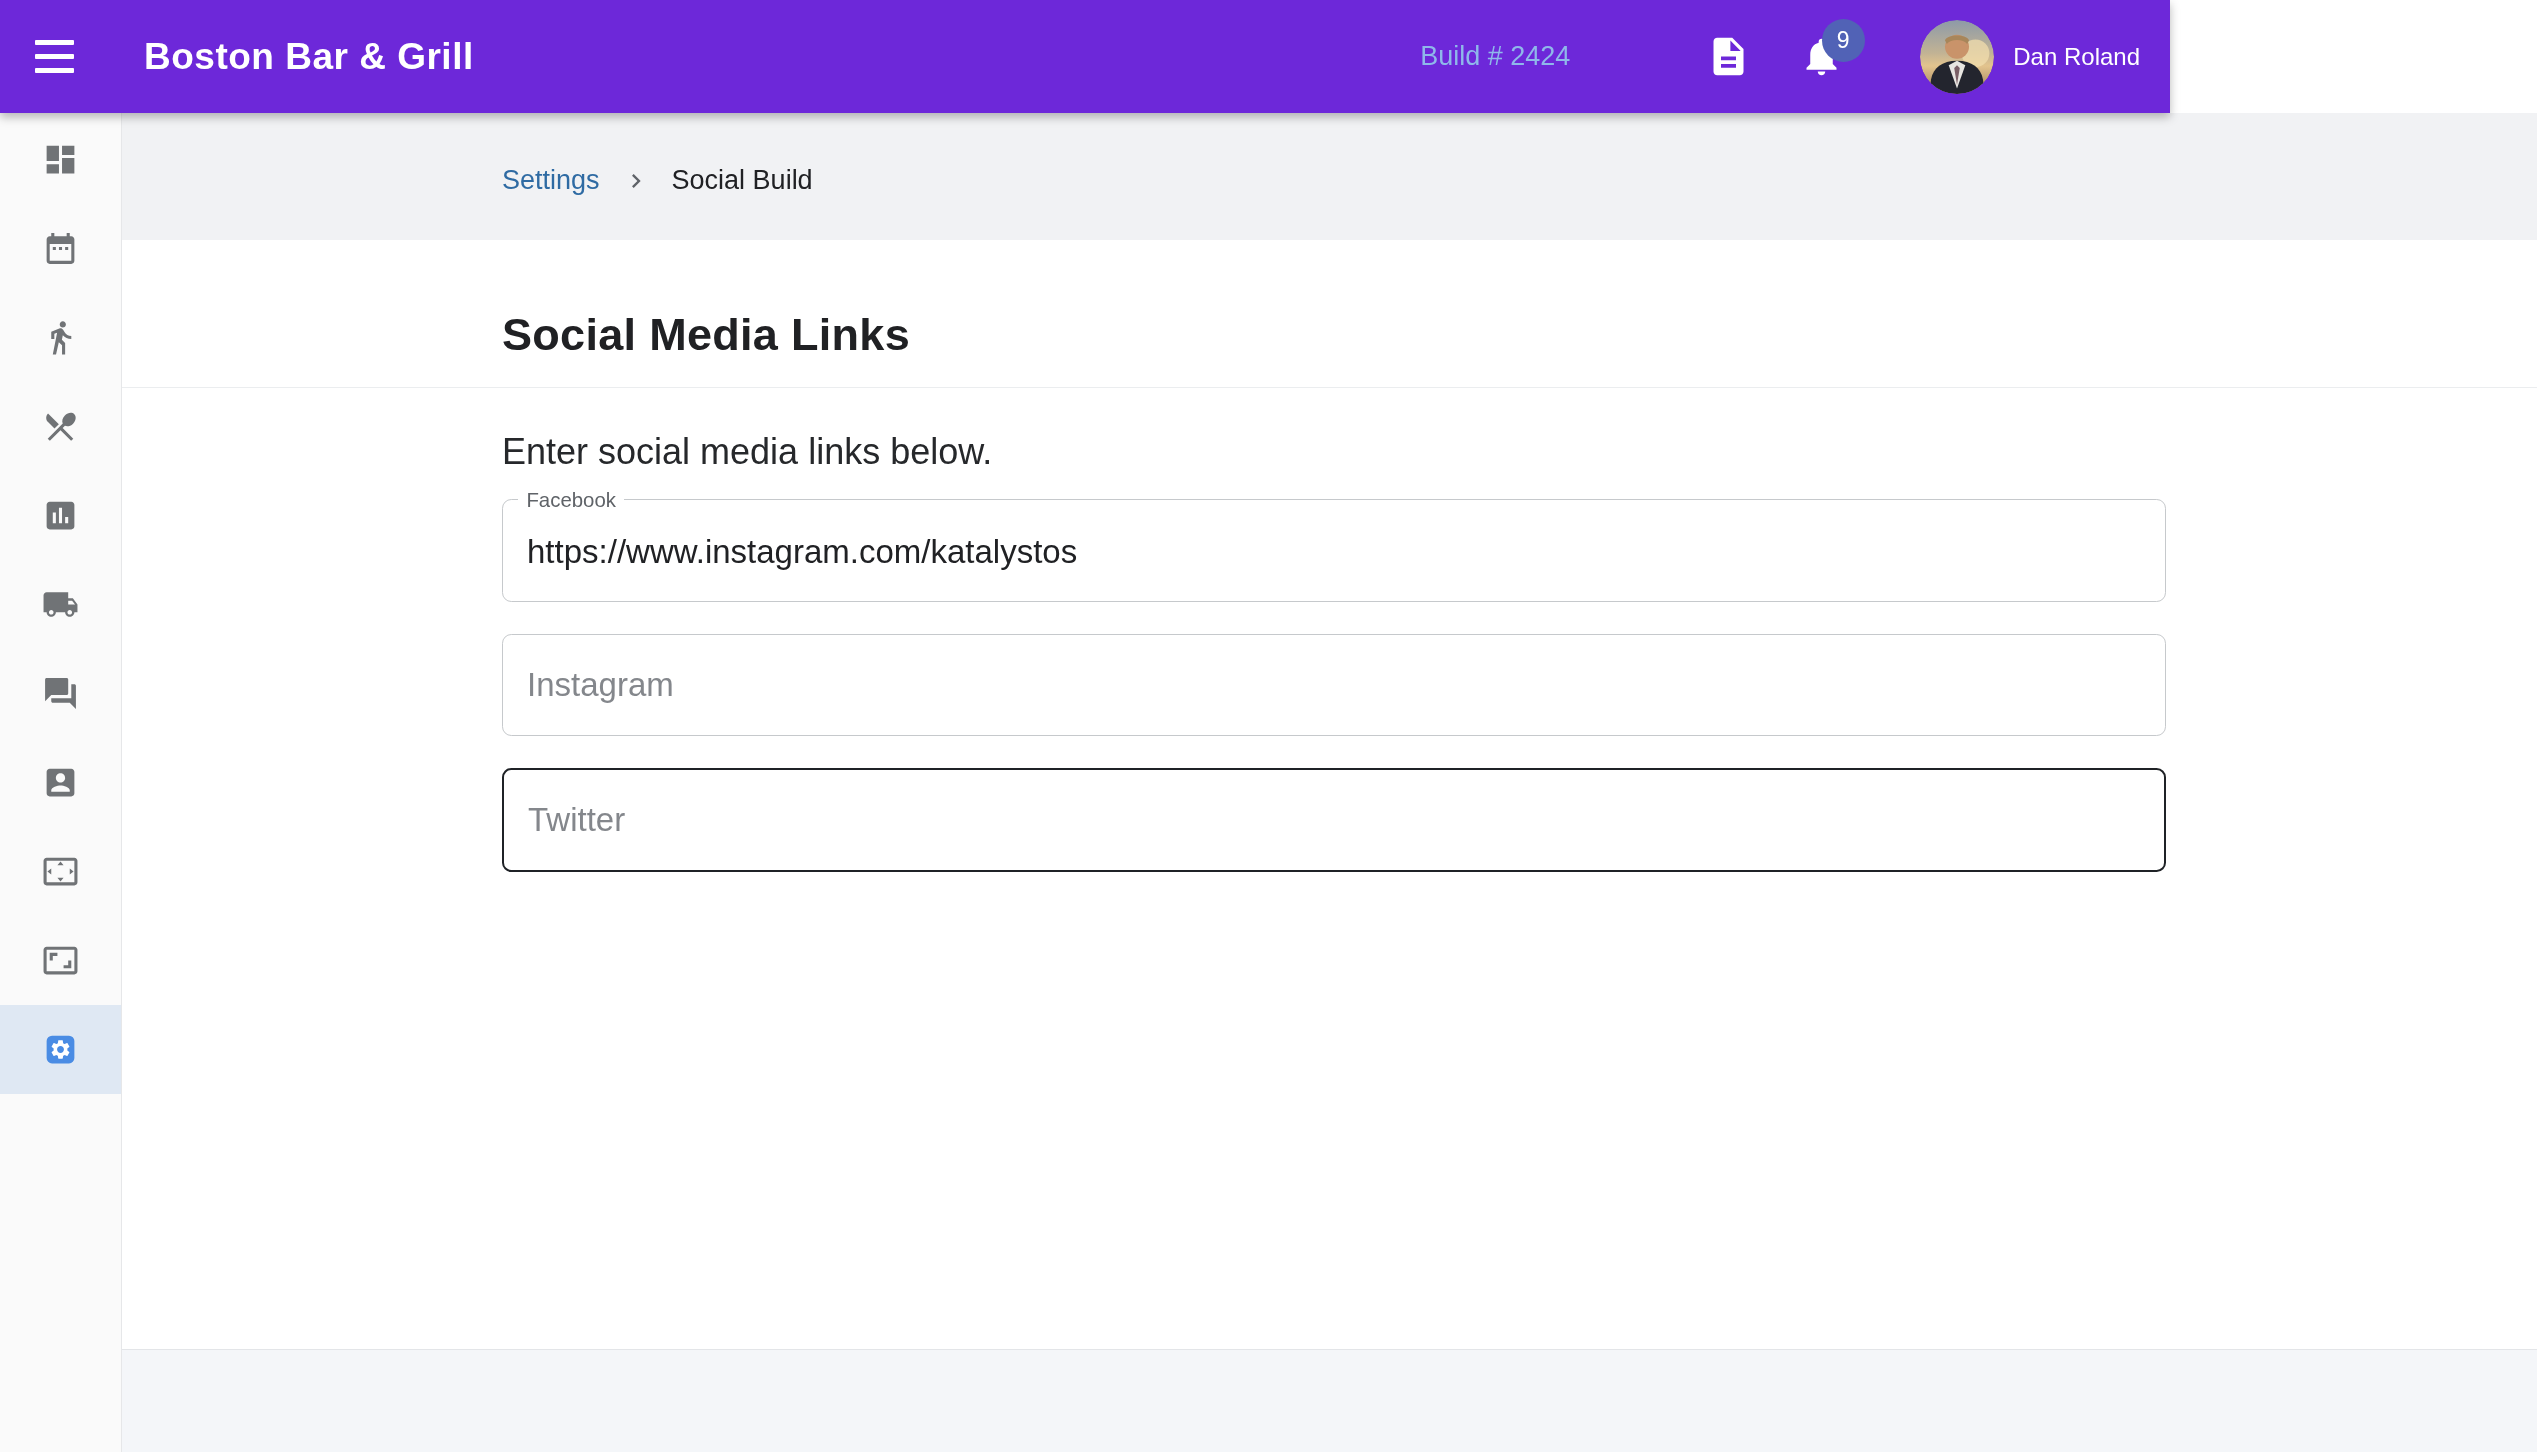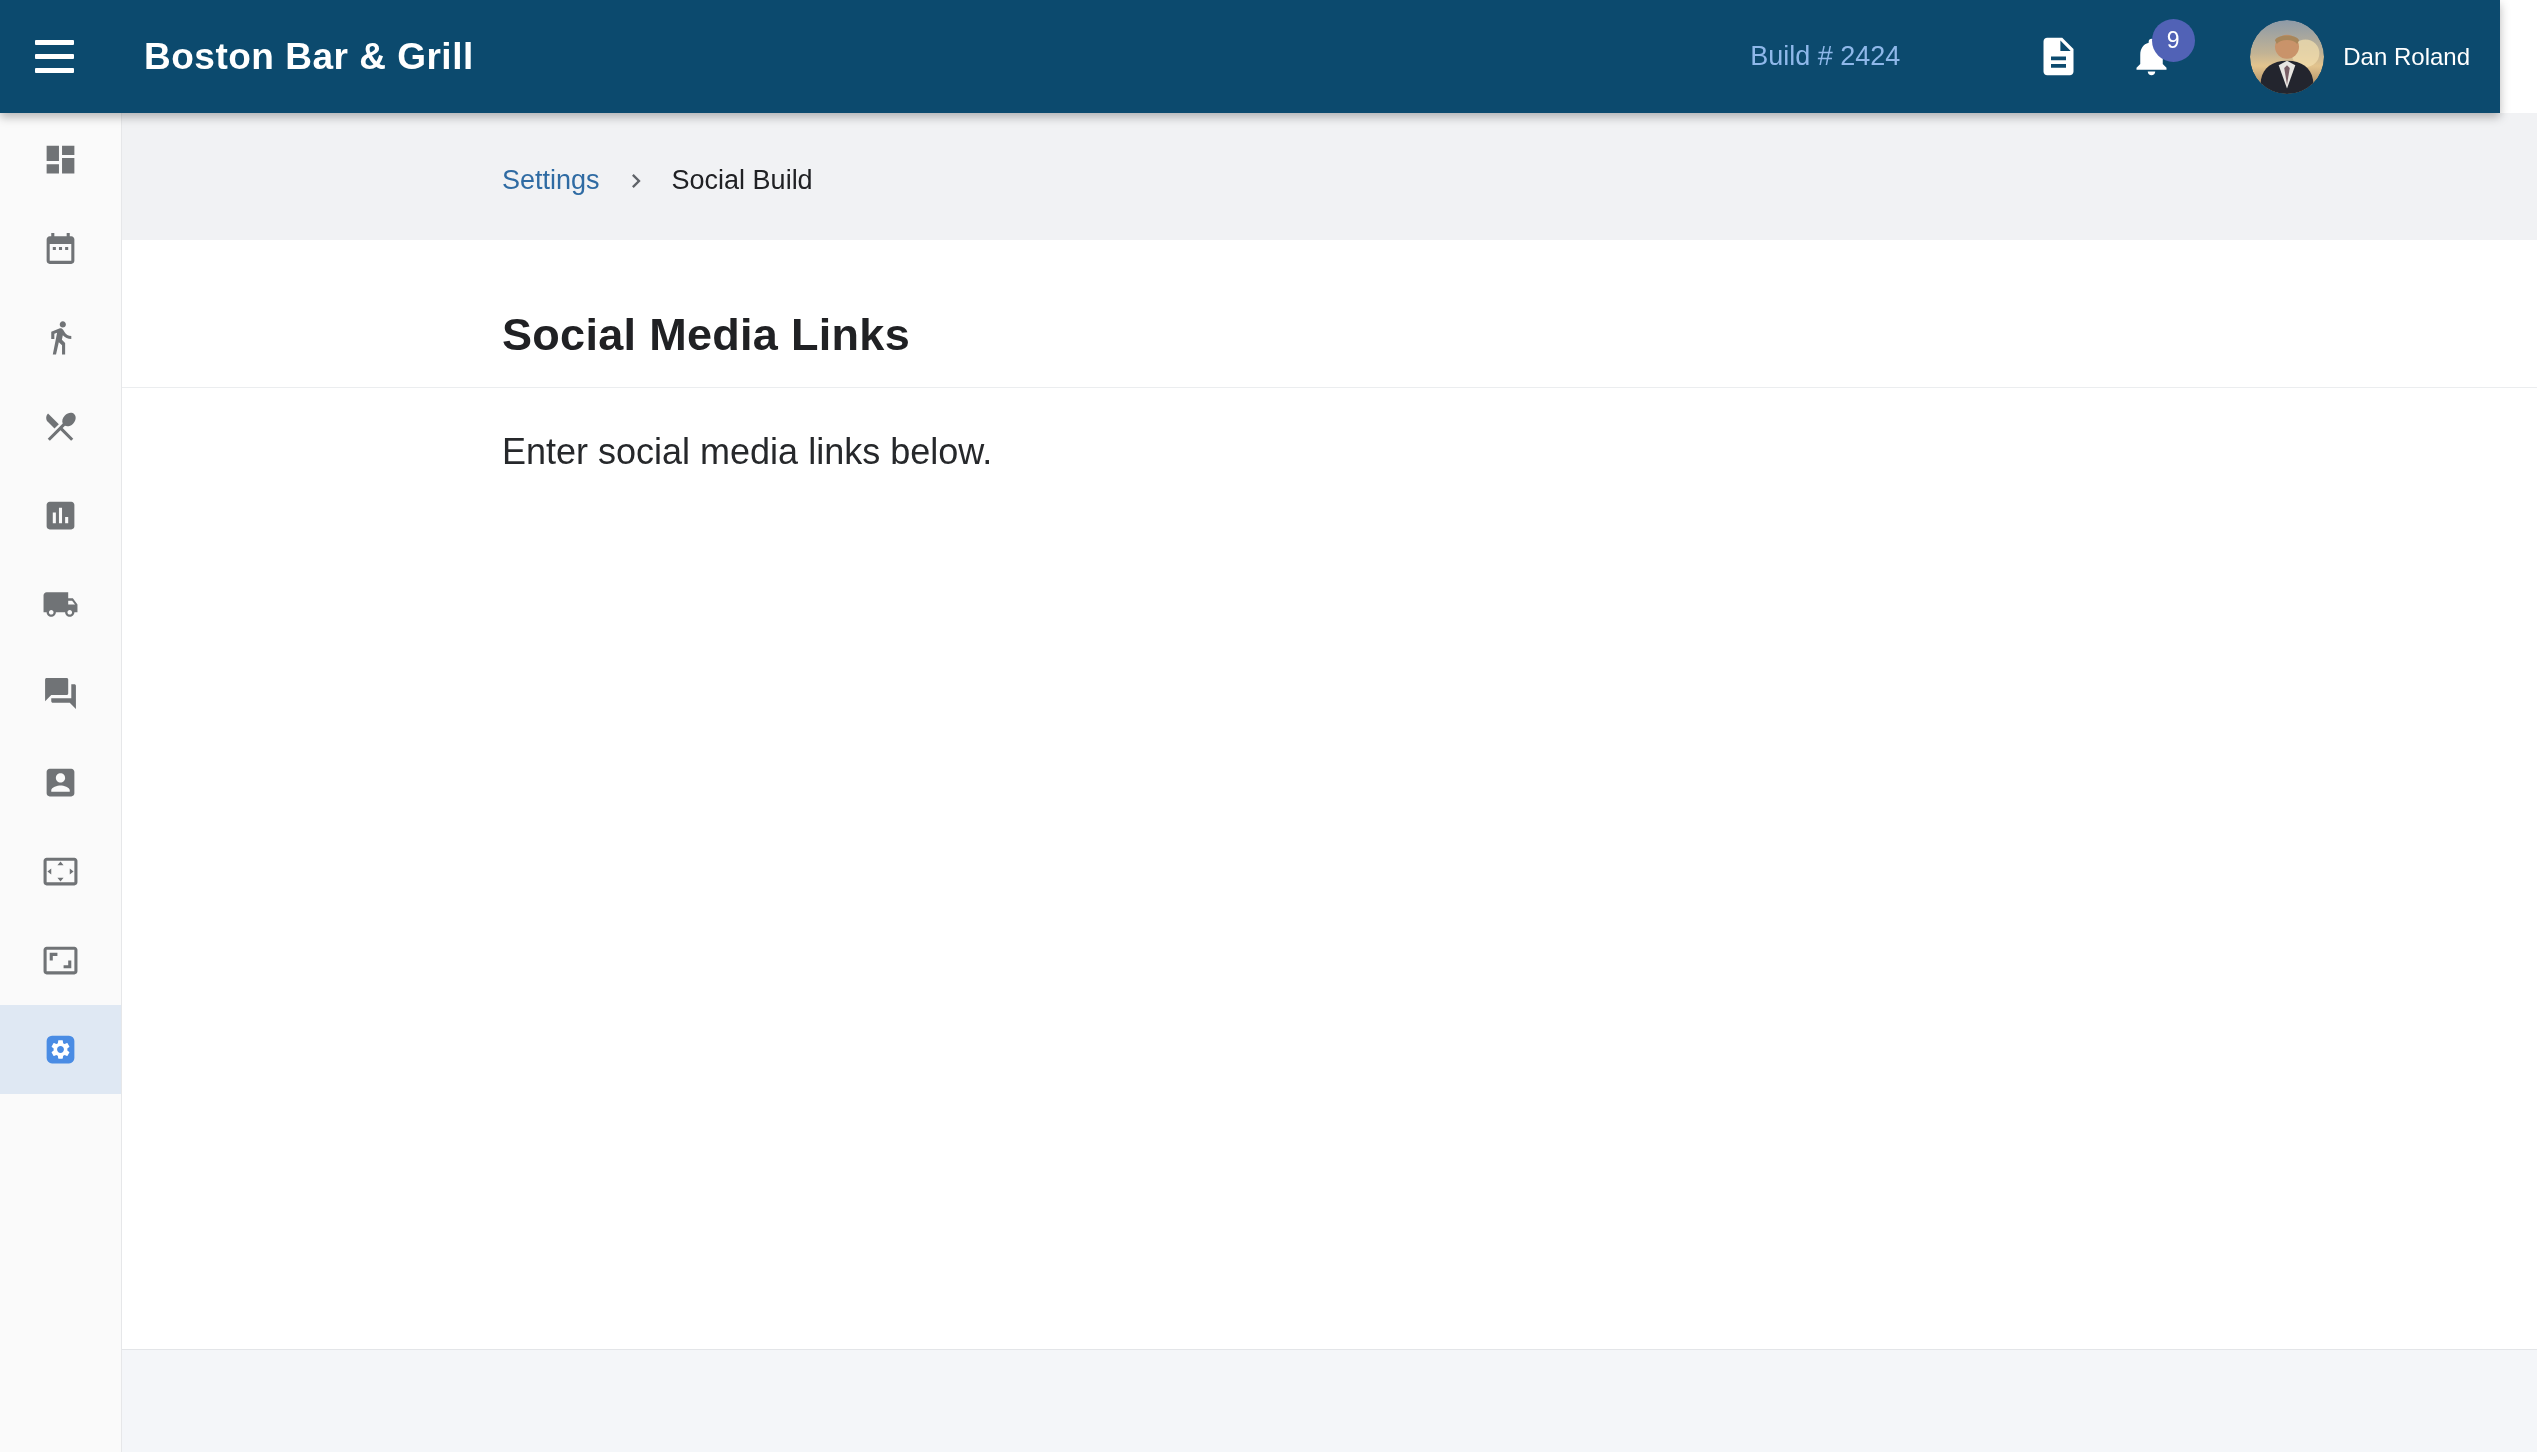--- a/index.html
+++ b/index.html
@@ -7,22 +7,22 @@
   body {
     width: 2538px; height: 1453px;
     font-family: "Liberation Sans", "DejaVu Sans", sans-serif;
     background: #ffffff; overflow: hidden; position: relative;
     color: #202124;
   }
   .screen { position: absolute; inset: 0; width: 2538px; height: 1453px; }
 
   
   .topbar {
-    position: absolute; top: 0; left: 0; width: 2500px; height: 113px;
-    background: #0c4a6e; color: #fff;
+    position: absolute; top: 0; left: 0; width: 2170px; height: 113px;
+    background: #6d28d9; color: #fff;
     display: flex; align-items: center;
     box-shadow: 0 3.7px 9.3px rgba(0,0,0,.28);
     z-index: 10;
   }
   .menu-btn {
     margin-left: 35px; width: 58px; height: 58px;
     background: none; border: none; cursor: pointer;
     display: flex; flex-direction: column; justify-content: center; gap: 8.4px;
     padding: 0;
   }
@@ -249,18 +249,32 @@
         </svg>
     </span>
     <span class="crumb-current">Social Build</span>
   </div>
 
   <main class="content">
     <h1 class="page-title">Social Media Links</h1>
     <div class="content-divider"></div>
     <p class="instructions">Enter social media links below.</p>
 
+    <div class="fields">
+      <fieldset class="field-outlined">
+        <legend>Facebook</legend>
+        <input type="text" value="https://www.instagram.com/katalystos" style="">
+      </fieldset>
+
+      <div class="field-plain">
+        <input type="text" placeholder="Instagram" style="">
+      </div>
+
+      <div class="field-plain focused">
+        <input type="text" placeholder="Twitter" style="">
+      </div>
+    </div>
   </main>
 
   <footer class="footer"></footer>
 
 </div>
 
 
 </body></html>

